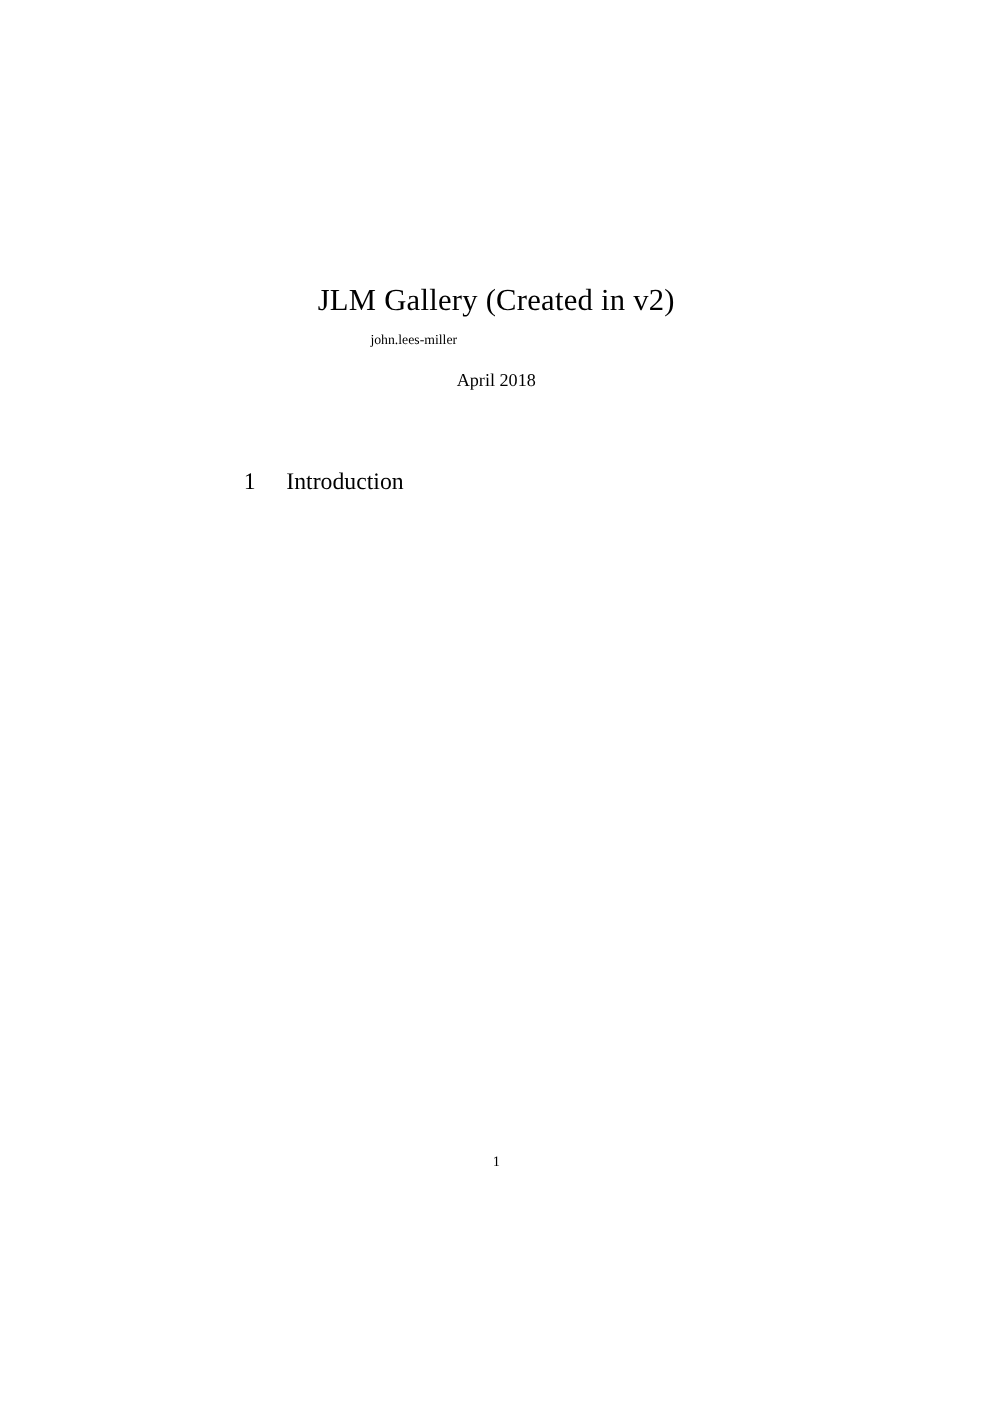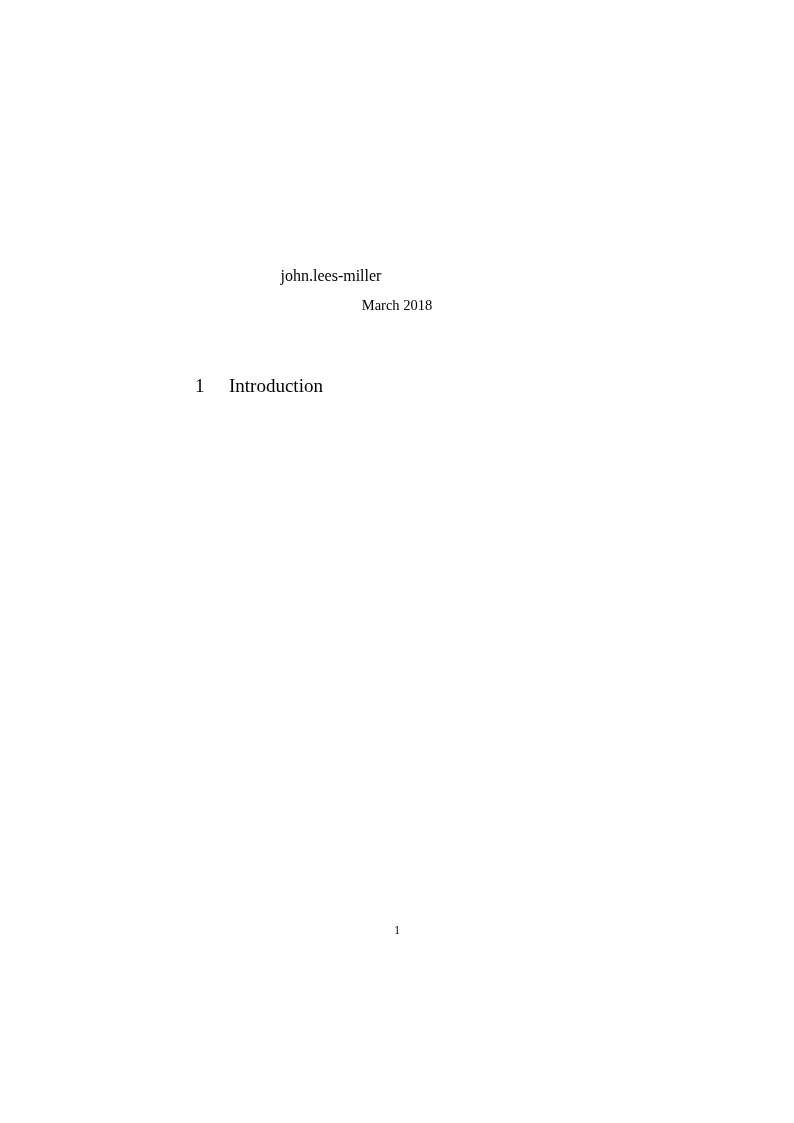--- a/index.html
+++ b/index.html
@@ -33,21 +33,21 @@
     font-weight: normal;
     letter-spacing: 0.2px;
     line-height: 1.2;
   }
   .doc-author {
     position: absolute;
     top: 266px;
     left: 0;
     width: 662px;
     text-align: center;
-    font-size: 16px;
+    font-size: 11px;
     line-height: 1.2;
   }
   .doc-date {
     position: absolute;
     top: 297px;
     left: 0;
     width: 794px;
     text-align: center;
     font-size: 14.5px;
     line-height: 1.2;
@@ -73,24 +73,25 @@
     width: 794px;
     text-align: center;
     font-size: 11.5px;
   }
 </style>
 </head>
 <body>
 
 <div class="page">
 
+  <h1 class="doc-title">JLM Gallery (Created in v2)</h1>
 
   <div class="doc-author">john.lees-miller</div>
 
-  <div class="doc-date">March 2018</div>
+  <div class="doc-date">April 2018</div>
 
   <div class="section-heading">
     <span class="section-number">1</span><span>Introduction</span>
   </div>
 
   <div class="page-number">1</div>
 
 </div>
 
 </body></html>

